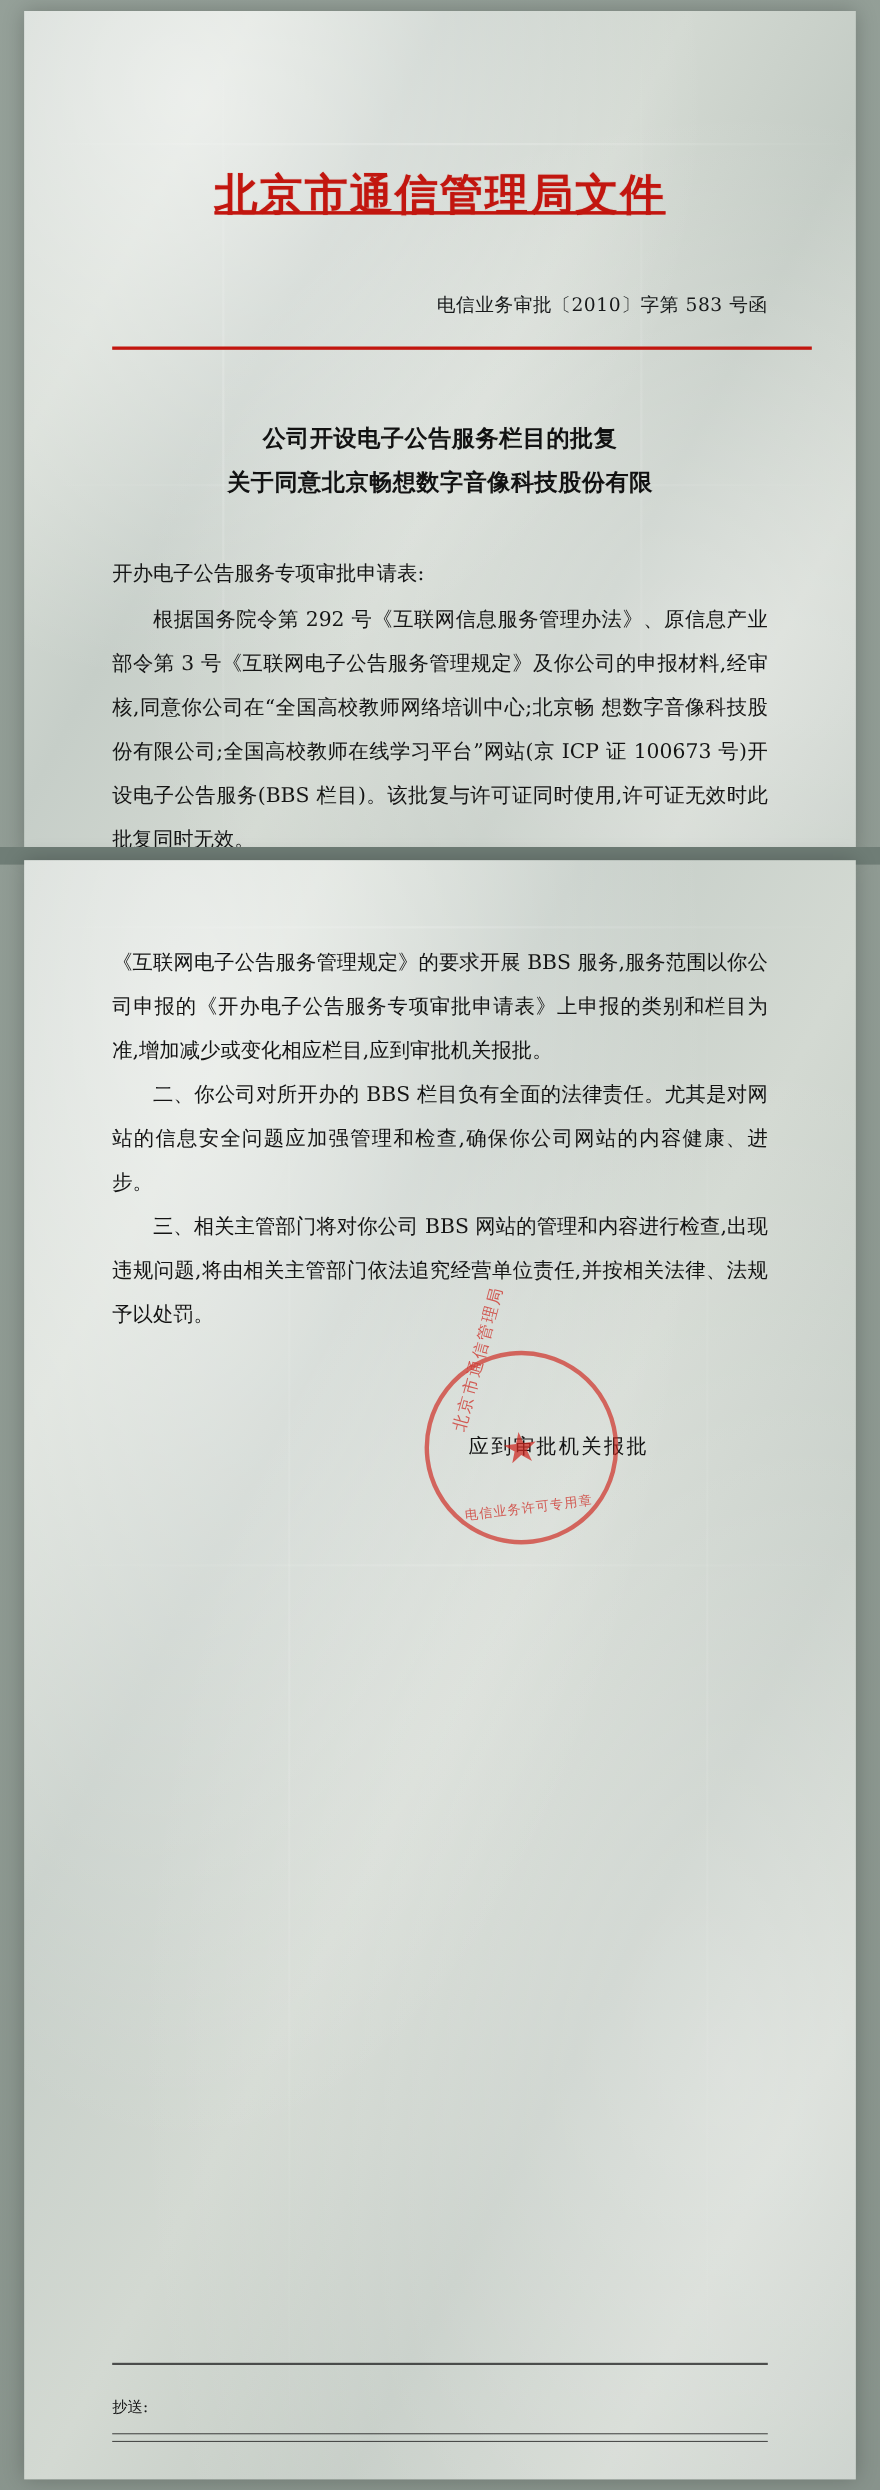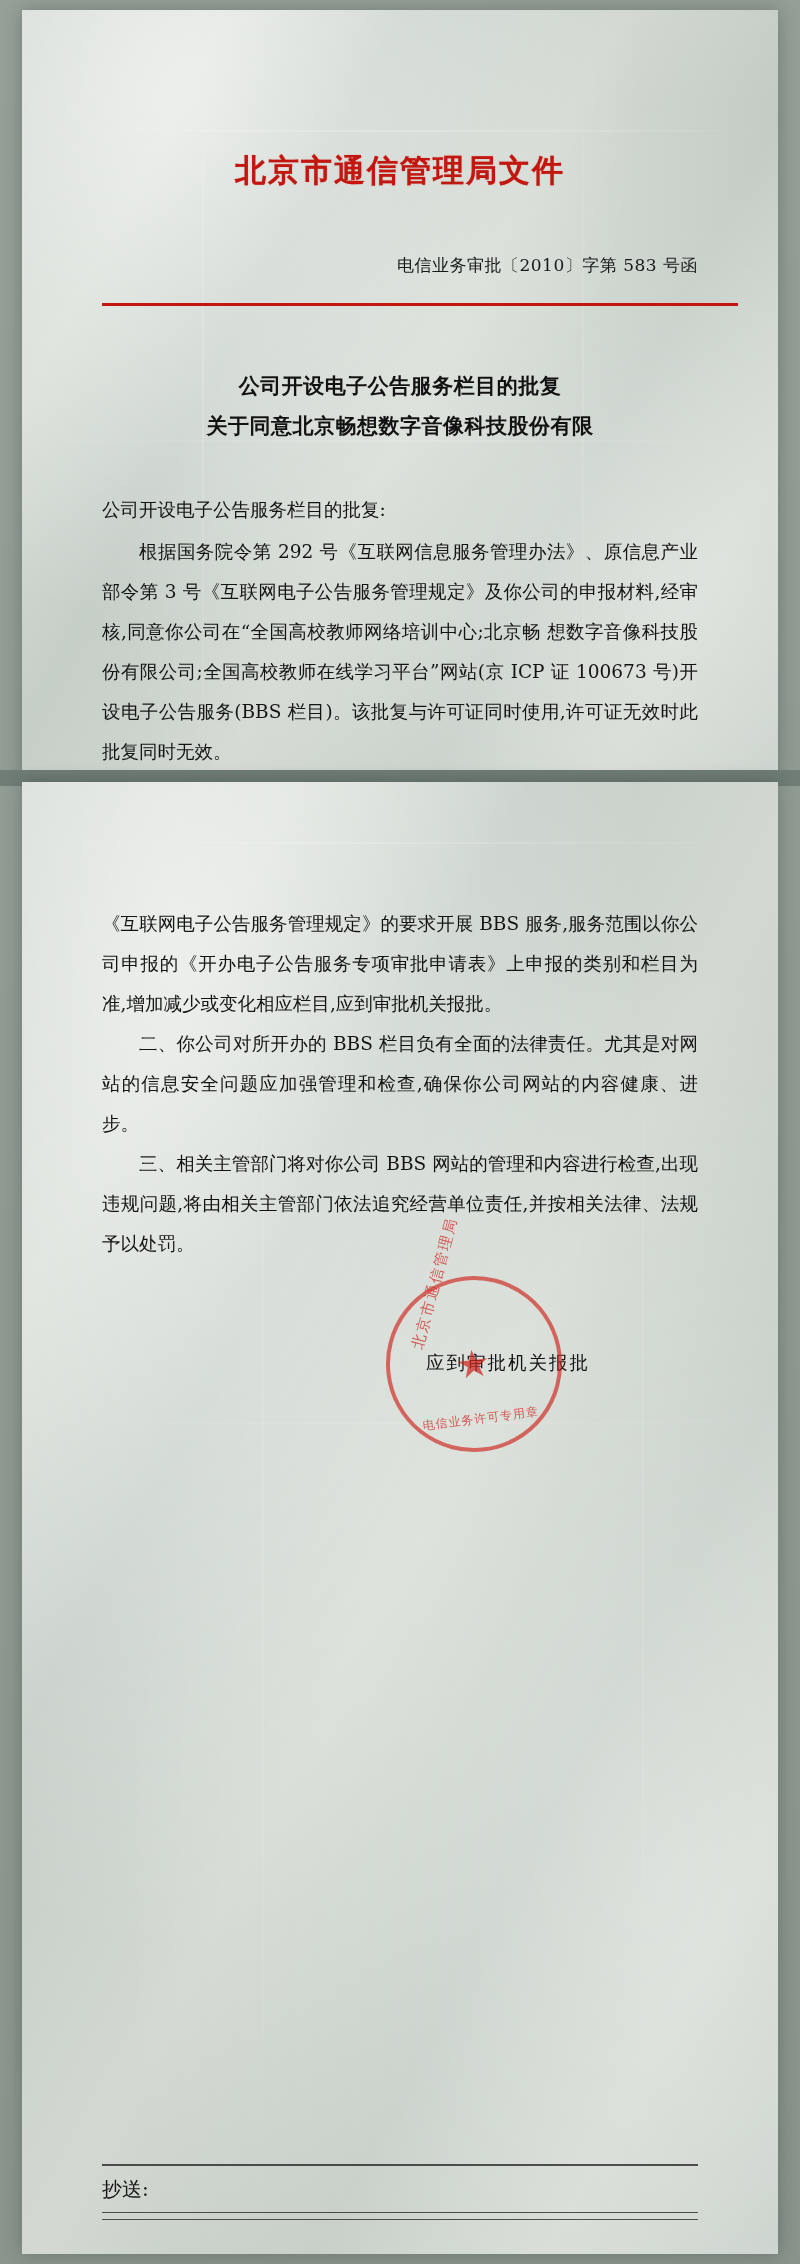--- a/index.html
+++ b/index.html
@@ -58,24 +58,25 @@
     padding: 0 80px;
     color: #1b1b1b;
   }
 
   
   .doc-title {
     text-align: center;
     color: #c2160f;
     font-family: "DejaVu Serif", serif;
     font-weight: bold;
-    font-size: 31px;
+    font-size: 39px;
     letter-spacing: 2px;
     margin-top: 140px;
     text-shadow: 0 0 1px rgba(194,22,15,0.6);
+    text-decoration: underline;
   }
 
   .doc-number {
     text-align: right;
     font-size: 17px;
     margin-top: 62px;
     letter-spacing: 0.5px;
     color: #17191a;
   }
 
@@ -189,23 +190,23 @@
     bottom: 34px;
   }
   .footer-rule {
     height: 2px;
     background: #1e1e1e;
     opacity: 0.75;
   }
   .footer-rule.thin { height: 1px; }
   .cc-block {
     display: flex;
-    font-size: 20px;
+    font-size: 14px;
     line-height: 30px;
-    padding: 8px 0 8px 0;
+    padding: 24px 0 8px 0;
     color: #161616;
   }
   .cc-label { white-space: nowrap; }
   .cc-body { }
   .footer-bottom {
     display: flex;
     justify-content: space-between;
     font-size: 15.5px;
     line-height: 30px;
     padding: 7px 4px 0 0;
@@ -239,39 +240,39 @@
 
       <div class="doc-number">电信业务审批〔2010〕字第 583 号函</div>
 
       <div class="red-rule"></div>
 
       <div class="subject">
         <div>公司开设电子公告服务栏目的批复</div>
         <div>关于同意北京畅想数字音像科技股份有限</div>
       </div>
 
-      <div class="recipient">公司开设电子公告服务栏目的批复:</div>
+      <div class="recipient">开办电子公告服务专项审批申请表:</div>
 
       <div class="body-top">
         <p class="para">根据国务院令第 292 号《互联网信息服务管理办法》、原信息产业部令第 3 号《互联网电子公告服务管理规定》及你公司的申报材料,经审核,同意你公司在“全国高校教师网络培训中心;北京畅 想数字音像科技股份有限公司;全国高校教师在线学习平台”网站(京 ICP 证 100673 号)开设电子公告服务(BBS 栏目)。该批复与许可证同时使用,许可证无效时此批复同时无效。</p>
         <p class="para">现将具体要求批复如下:</p>
         <p class="para">一、你公司应严格按照《互联网信息服务管理办法》和</p>
       </div>
     </div>
   </div>
 
   <div class="strip-gap"></div>
 
   <div class="sheet sheet-bottom">
     <div class="crease" style="left:0; width:756px; top:60px; opacity:0.35;"></div>
     <div class="crease" style="left:0; width:756px; top:640px; opacity:0.25;"></div>
     <div class="crease-v" style="left:240px; top:0; height:1472px; opacity:0.25;"></div>
     <div class="crease-v" style="left:620px; top:0; height:1472px; opacity:0.2;"></div>
 
-    <div class="content-bottom" style="padding-top:74px;margin-top:48px;">
+    <div class="content-bottom" style="padding-top:74px;">
       <p class="para first">《互联网电子公告服务管理规定》的要求开展 BBS 服务,服务范围以你公司申报的《开办电子公告服务专项审批申请表》上申报的类别和栏目为准,增加减少或变化相应栏目,应到审批机关报批。</p>
       <p class="para">二、你公司对所开办的 BBS 栏目负有全面的法律责任。尤其是对网站的信息安全问题应加强管理和检查,确保你公司网站的内容健康、进步。</p>
       <p class="para">三、相关主管部门将对你公司 BBS 网站的管理和内容进行检查,出现违规问题,将由相关主管部门依法追究经营单位责任,并按相关法律、法规予以处罚。</p>
 
       <div class="date-line">
         <div class="seal">
           <div class="star">★</div>
           <div class="seal-text">
             <span style="transform: rotate(-68deg) translate(0,-68px);">北京市通信管理局</span>
           </div>

